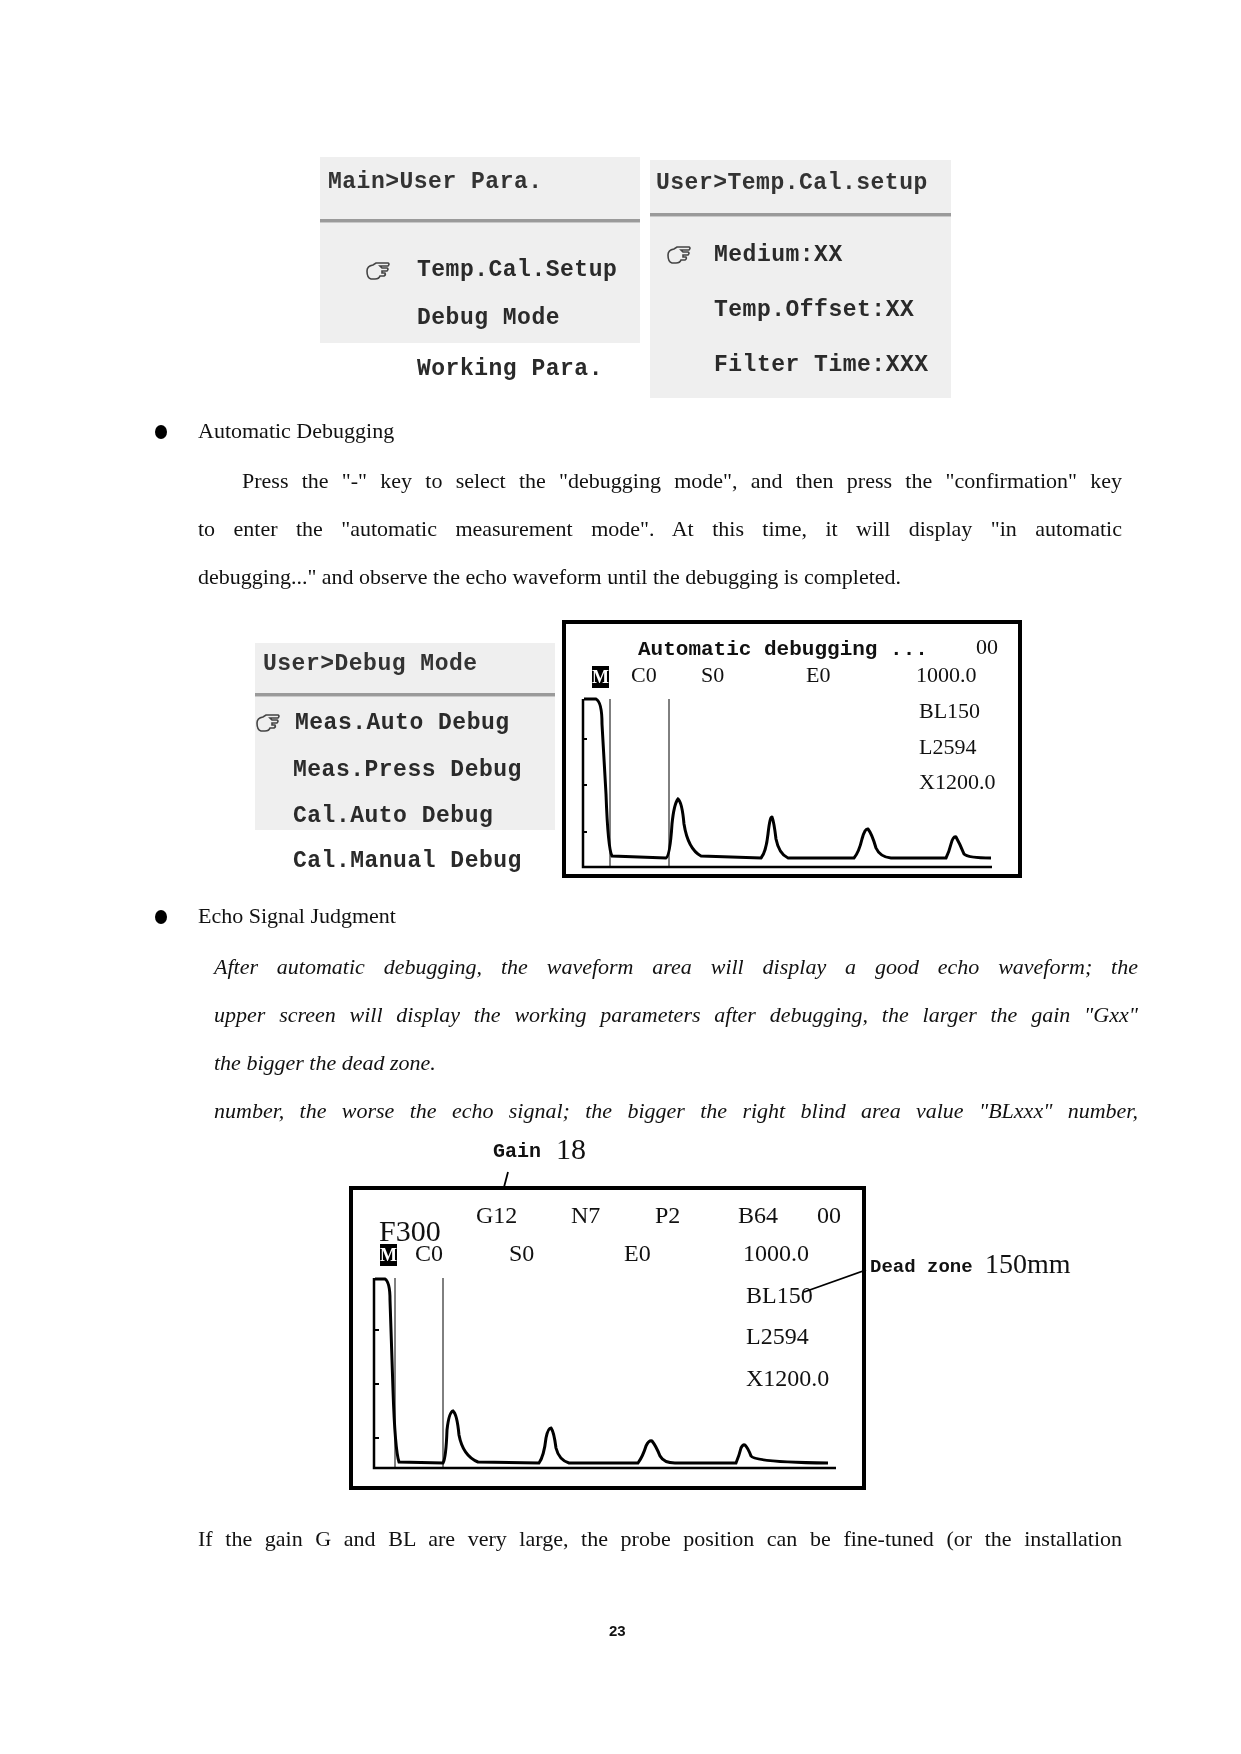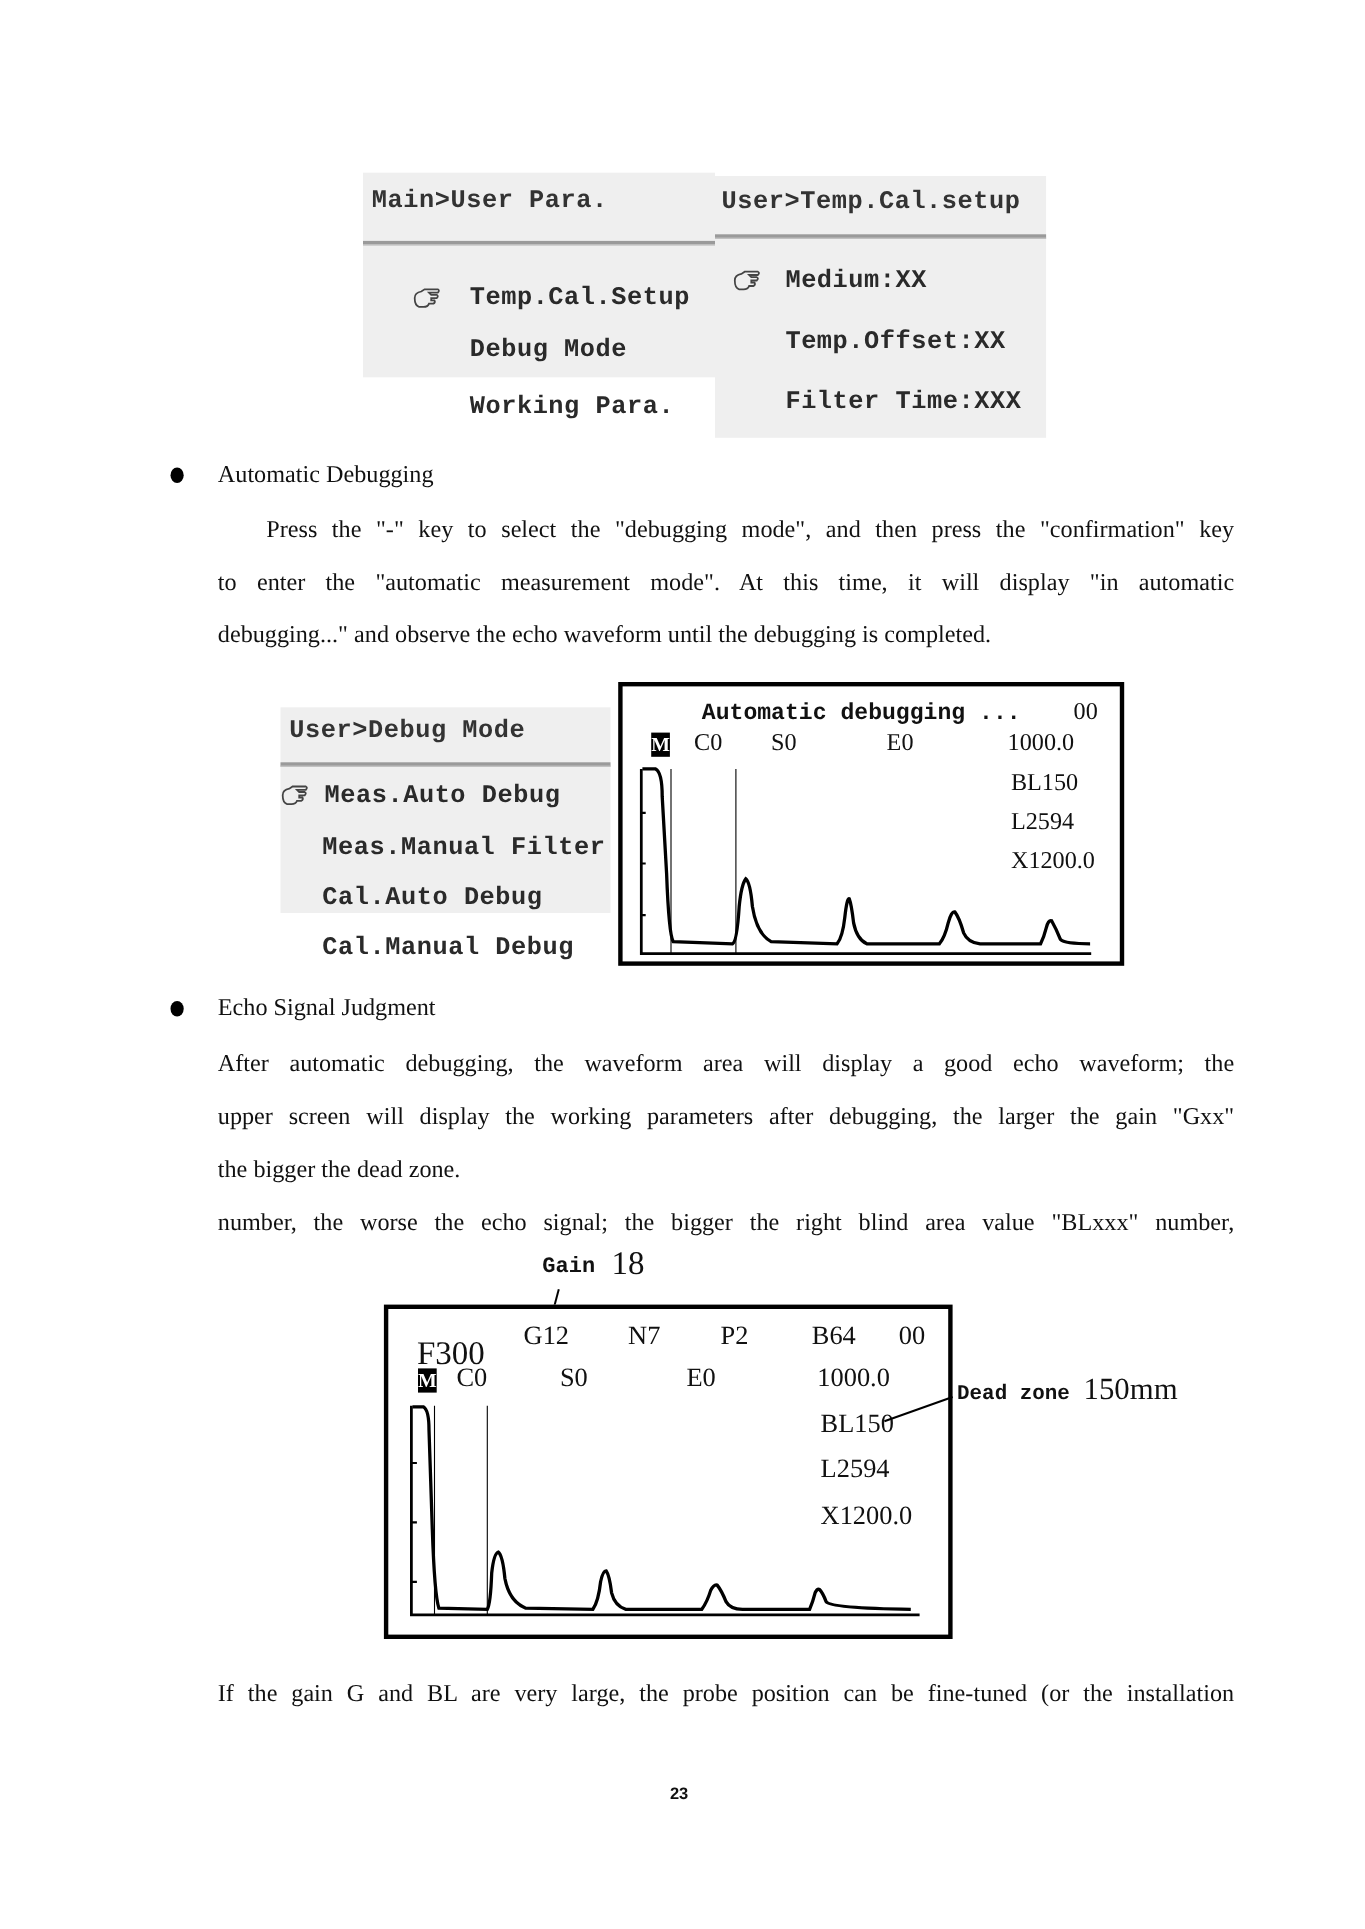--- a/index.html
+++ b/index.html
@@ -27,21 +27,21 @@
   .scope-mono { font-family:"Liberation Mono","DejaVu Sans Mono",monospace; font-weight:bold; }
   .m-badge { position:absolute; background:#000; color:#fff; font-size:18px; font-weight:bold; text-align:center; line-height:22px; width:17px; height:22px; }
   .scope svg { position:absolute; left:0; top:0; }
 
   .annot { position:absolute; white-space:nowrap; }
   .pagenum { position:absolute; font-family:"Liberation Sans","DejaVu Sans",sans-serif; font-weight:bold; font-size:15px; }
 </style>
 </head>
 <body>
 
-<div class="menu-panel" style="left:330px; top:157px; width:320px; height:186px;">
+<div class="menu-panel" style="left:320px; top:157px; width:320px; height:186px;">
   <div class="menu-head" style="left:8px; top:12px;">Main&gt;User Para.</div>
   <div class="menu-rule" style="top:62px;"></div>
   <svg class="hand" style="left:45px; top:104px;" viewBox="0 0 26 20">
     <path d="M2 10 q0-5 6-6 l3-2 h12 q2 1 0 3 h-8 l2 2 h5 q2 1 0 3 h-5 v2 h3 q1 2-1 3 h-4 q-1 3-5 3 h-4 q-4-1-4-8z" fill="none" stroke="#444" stroke-width="1.6"></path>
   </svg>
   <div class="menu-item" style="left:97px; top:100px;">Temp.Cal.Setup</div>
   <div class="menu-item" style="left:97px; top:148px;">Debug Mode</div>
   <div class="menu-item" style="left:97px; top:199px;">Working Para.</div>
 </div>
 
@@ -64,21 +64,21 @@
   <span class="line last">debugging..." and observe the echo waveform until the debugging is completed.</span>
 </div>
 
 <div class="menu-panel" style="left:255px; top:643px; width:300px; height:187px;">
   <div class="menu-head" style="left:8px; top:8px;">User&gt;Debug Mode</div>
   <div class="menu-rule" style="top:50px;"></div>
   <svg class="hand" style="left:0px; top:70px;" viewBox="0 0 26 20">
     <path d="M2 10 q0-5 6-6 l3-2 h12 q2 1 0 3 h-8 l2 2 h5 q2 1 0 3 h-5 v2 h3 q1 2-1 3 h-4 q-1 3-5 3 h-4 q-4-1-4-8z" fill="none" stroke="#444" stroke-width="1.6"></path>
   </svg>
   <div class="menu-item" style="left:40px; top:67px;">Meas.Auto Debug</div>
-  <div class="menu-item" style="left:38px; top:114px;">Meas.Manual Filter</div>
+  <div class="menu-item" style="left:38px; top:114px;">Meas.Press Debug</div>
   <div class="menu-item" style="left:38px; top:160px;">Cal.Auto Debug</div>
   <div class="menu-item" style="left:38px; top:205px;">Cal.Manual Debug</div>
 </div>
 
 <div class="scope" style="left:562px; top:620px; width:460px; height:258px;">
   <div class="scope-text scope-mono" style="left:72px; top:14px; font-size:21px;">Automatic debugging ...</div>
   <div class="scope-text" style="left:410px; top:10px;">00</div>
   <div class="m-badge" style="left:26px; top:42px;">M</div>
   <div class="scope-text" style="left:65px; top:38px;">C0</div>
   <div class="scope-text" style="left:135px; top:38px;">S0</div>
@@ -96,21 +96,21 @@
 
     <line x1="44" y1="75" x2="44" y2="243" stroke="#000" stroke-width="1"></line>
     <line x1="103" y1="75" x2="103" y2="243" stroke="#000" stroke-width="1"></line>
 
     <path d="M18,75 L30,75 Q36,78 36,100 L40,170 Q42,225 46,232 L100,234 Q104,232 106,200 Q108,180 112,175 Q116,178 118,200 Q122,225 135,232 L195,234 Q200,228 202,210 Q204,192 206,193 Q208,198 210,215 Q213,230 222,234 L288,234 Q293,228 296,215 Q299,204 302,205 Q306,210 310,224 Q314,233 325,234 L380,234 Q383,228 385,220 Q387,212 390,213 Q394,220 398,230 Q402,234 425,234" fill="none" stroke="#000" stroke-width="3"></path>
   </svg>
 </div>
 
 <div class="bullet" style="left:155px; top:910px;"></div>
 <div class="heading" style="left:198px; top:903px;">Echo Signal Judgment</div>
-<div class="para" style="left:198px; top:943px; width:924px;">
+<div class="para" style="left:214px; top:943px; width:924px;font-style:italic;">
   <span class="line">After automatic debugging, the waveform area will display a good echo waveform; the</span>
   <span class="line">upper screen will display the working parameters after debugging, the larger the gain "Gxx"</span>
   <span class="line last">the bigger the dead zone.</span>
   <span class="line">number, the worse the echo signal; the bigger the right blind area value "BLxxx" number,</span>
 </div>
 
 <div class="annot scope-mono" style="left:493px; top:1140px; font-size:20px;">Gain</div>
 <div class="annot" style="left:556px; top:1132px; font-size:30px; font-family:'Liberation Serif',serif;">18</div>
 <svg class="abs" style="left:490px; top:1170px;" width="30" height="40" viewBox="0 0 30 40">
   <line x1="18" y1="2" x2="9" y2="36" stroke="#000" stroke-width="1.8"></line>

